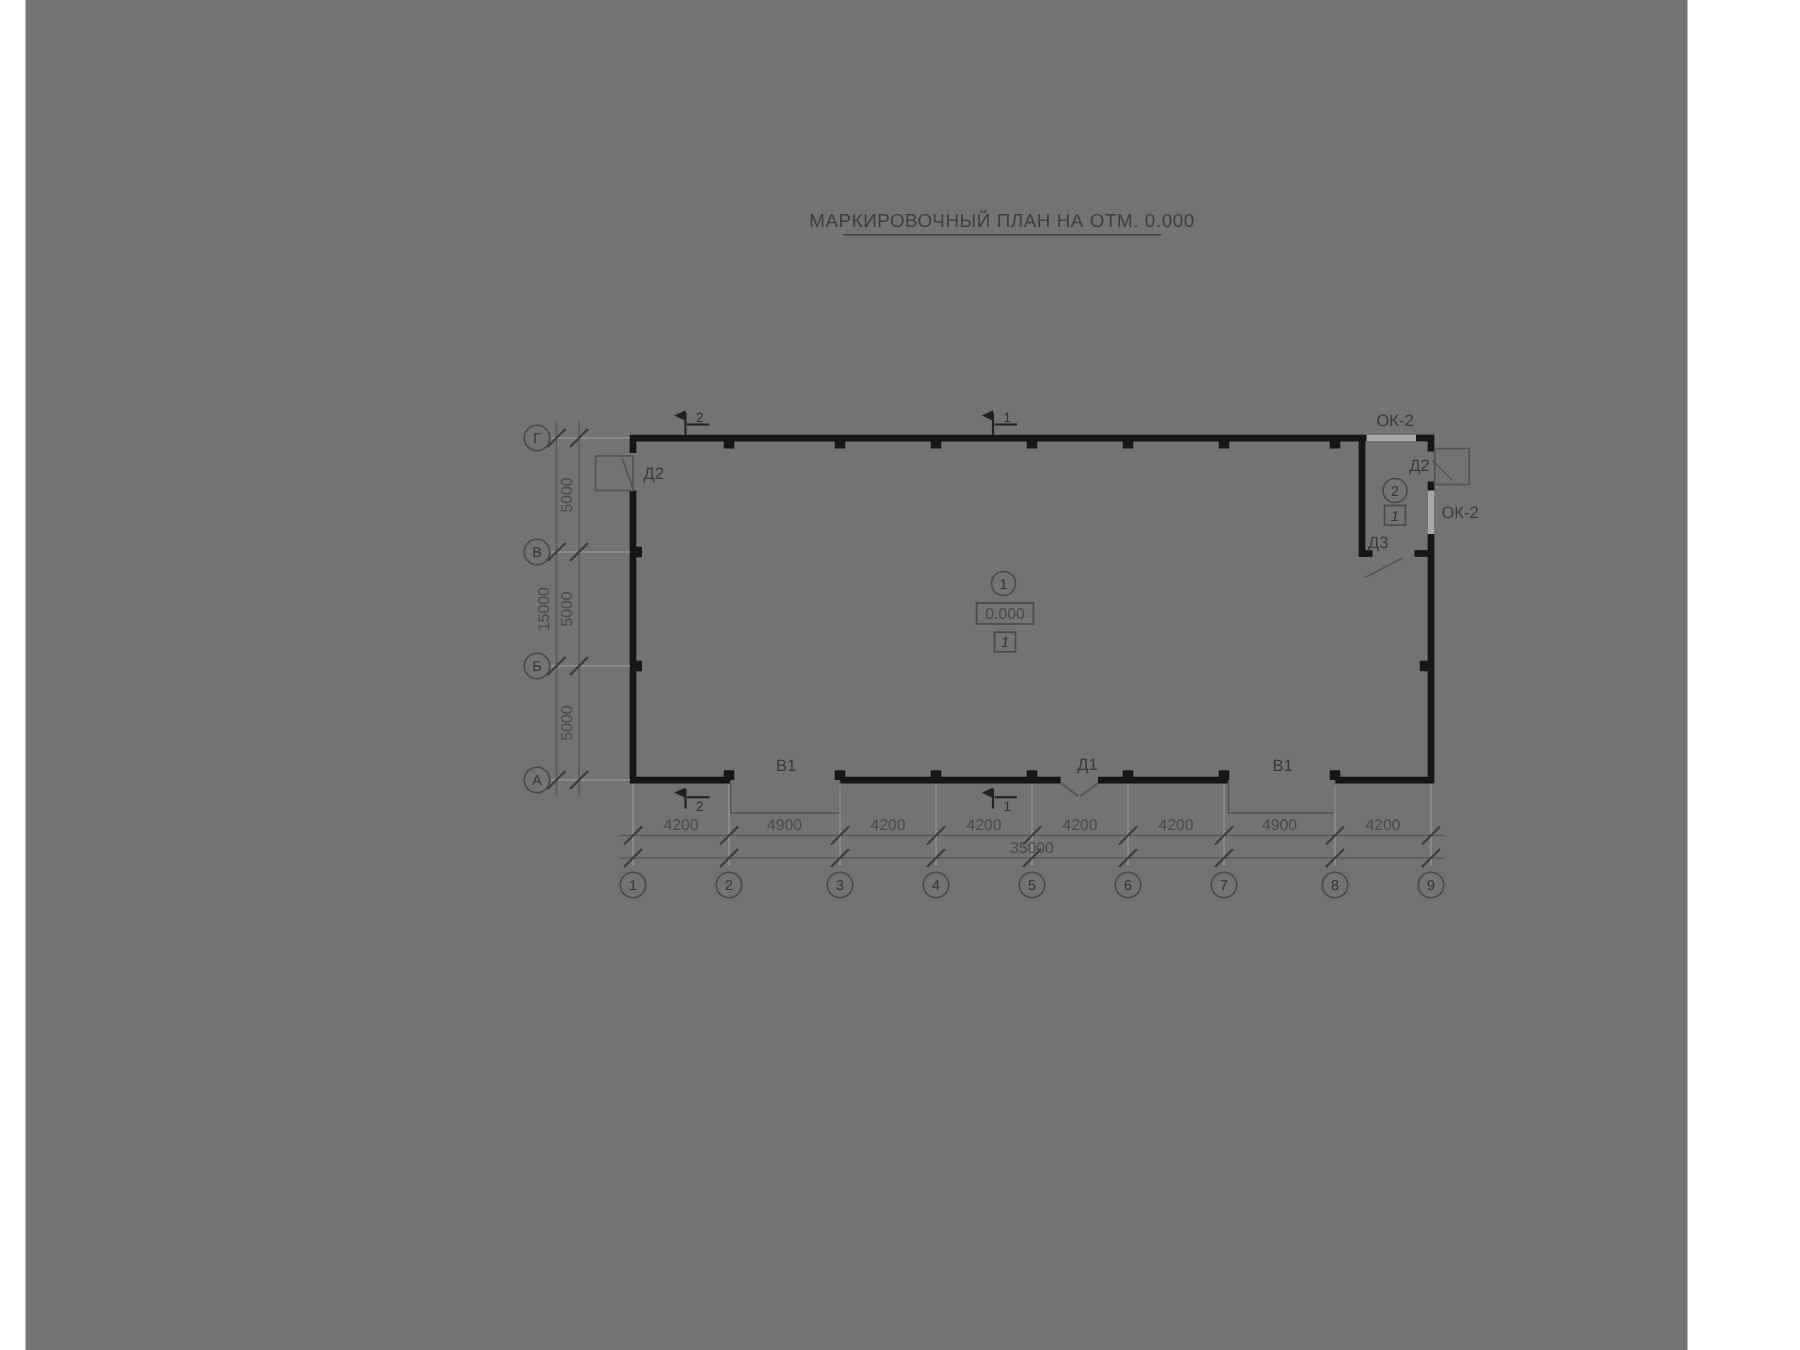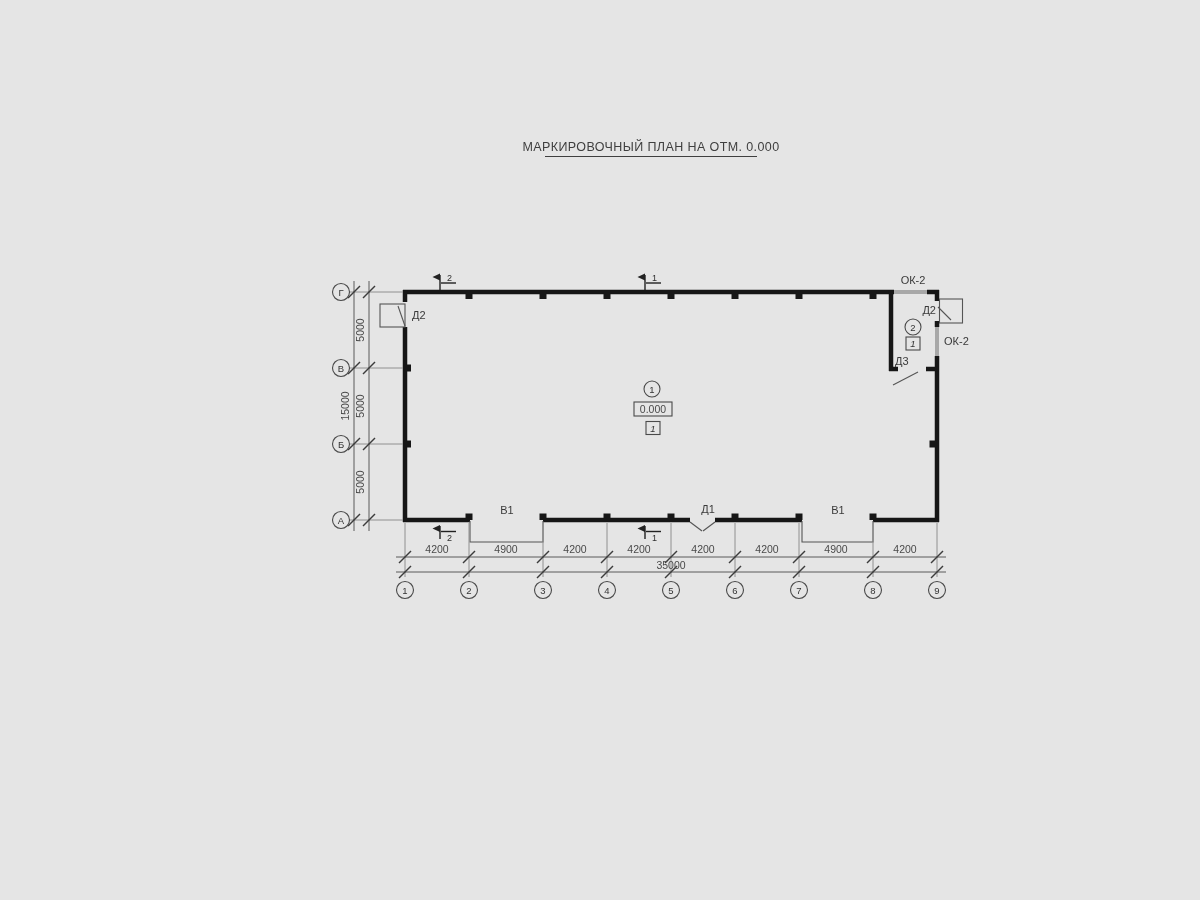--- a/index.html
+++ b/index.html
@@ -1,16 +1,16 @@
 <!DOCTYPE html>
 <html><head>
 <meta charset="utf-8">
 <style>
   html,body{margin:0;padding:0;background:#ffffff;}
-  .stage{position:relative;width:1200px;height:900px;background:#e5e5e5;overflow:hidden;}
+  .stage{position:relative;width:1108px;height:900px;background:#737373;overflow:hidden;margin-left:17px;}
   svg{position:absolute;left:0;top:0;}
   svg text{font-family:"Liberation Sans","DejaVu Sans",sans-serif;fill:#3a3a3a;}
   .t-title{font-size:12.5px;letter-spacing:.4px;fill:#3f3f3f;}
   .t-dim{font-size:10.5px;fill:#4a4a4a;}
   .t-label{font-size:11px;fill:#3a3a3a;}
   .t-axis{font-size:9.5px;fill:#333;}
   .t-small{font-size:9px;fill:#2f2f2f;}
   .t-italic{font-style:italic;}
   .wall{stroke:#161616;stroke-width:4.5;fill:none;}
   .win{stroke:#a8a8a8;stroke-width:4;fill:none;}

